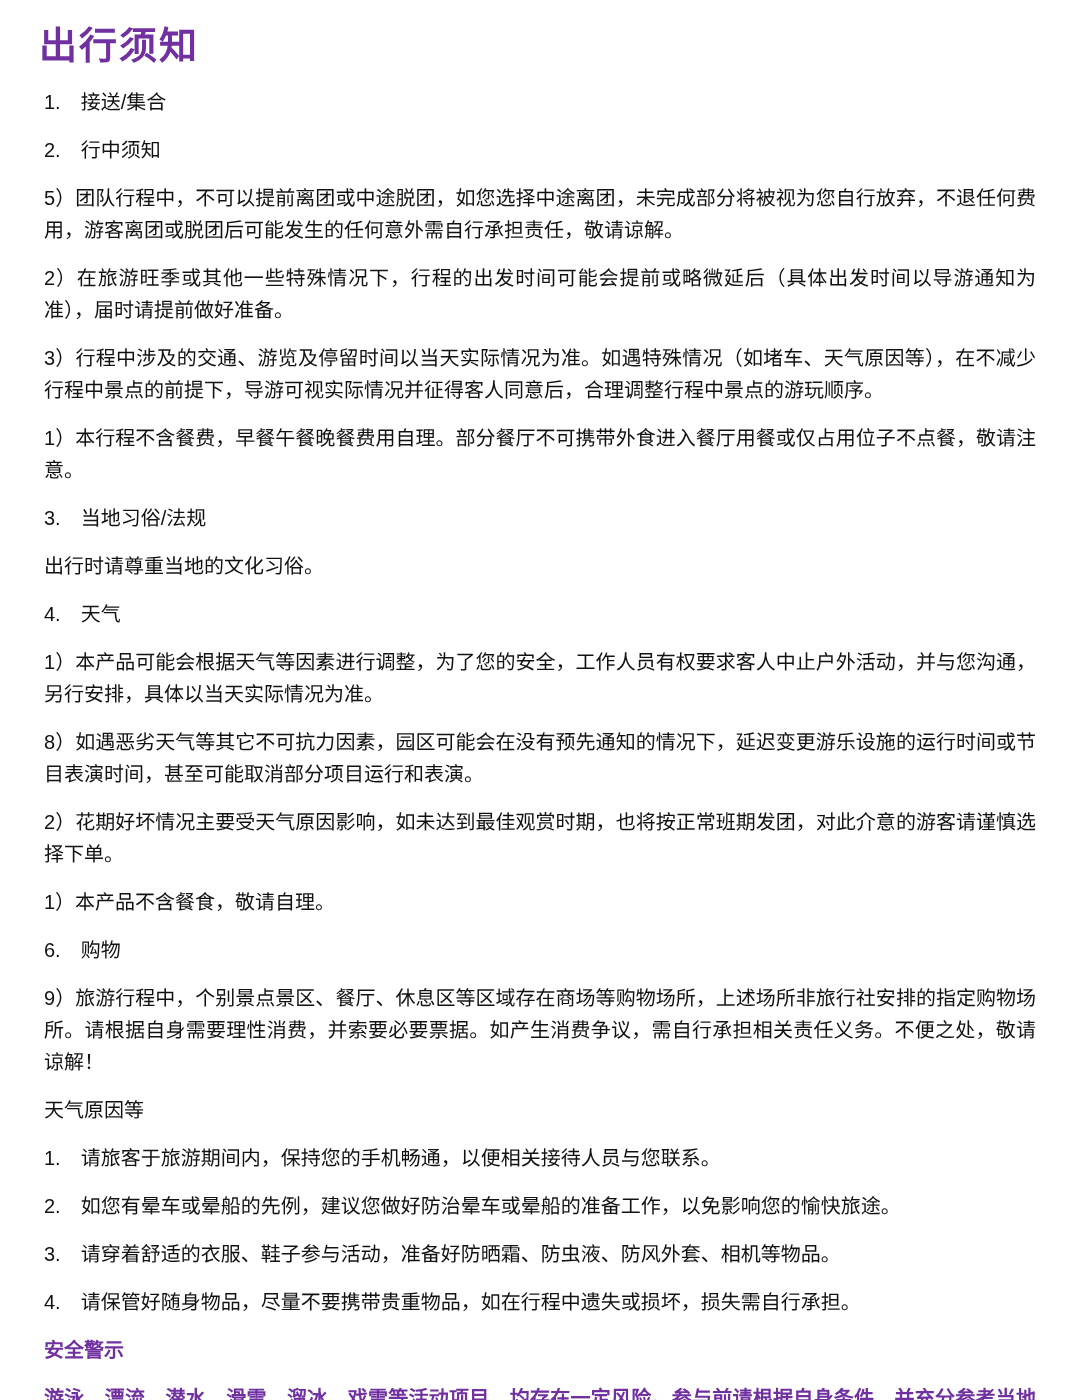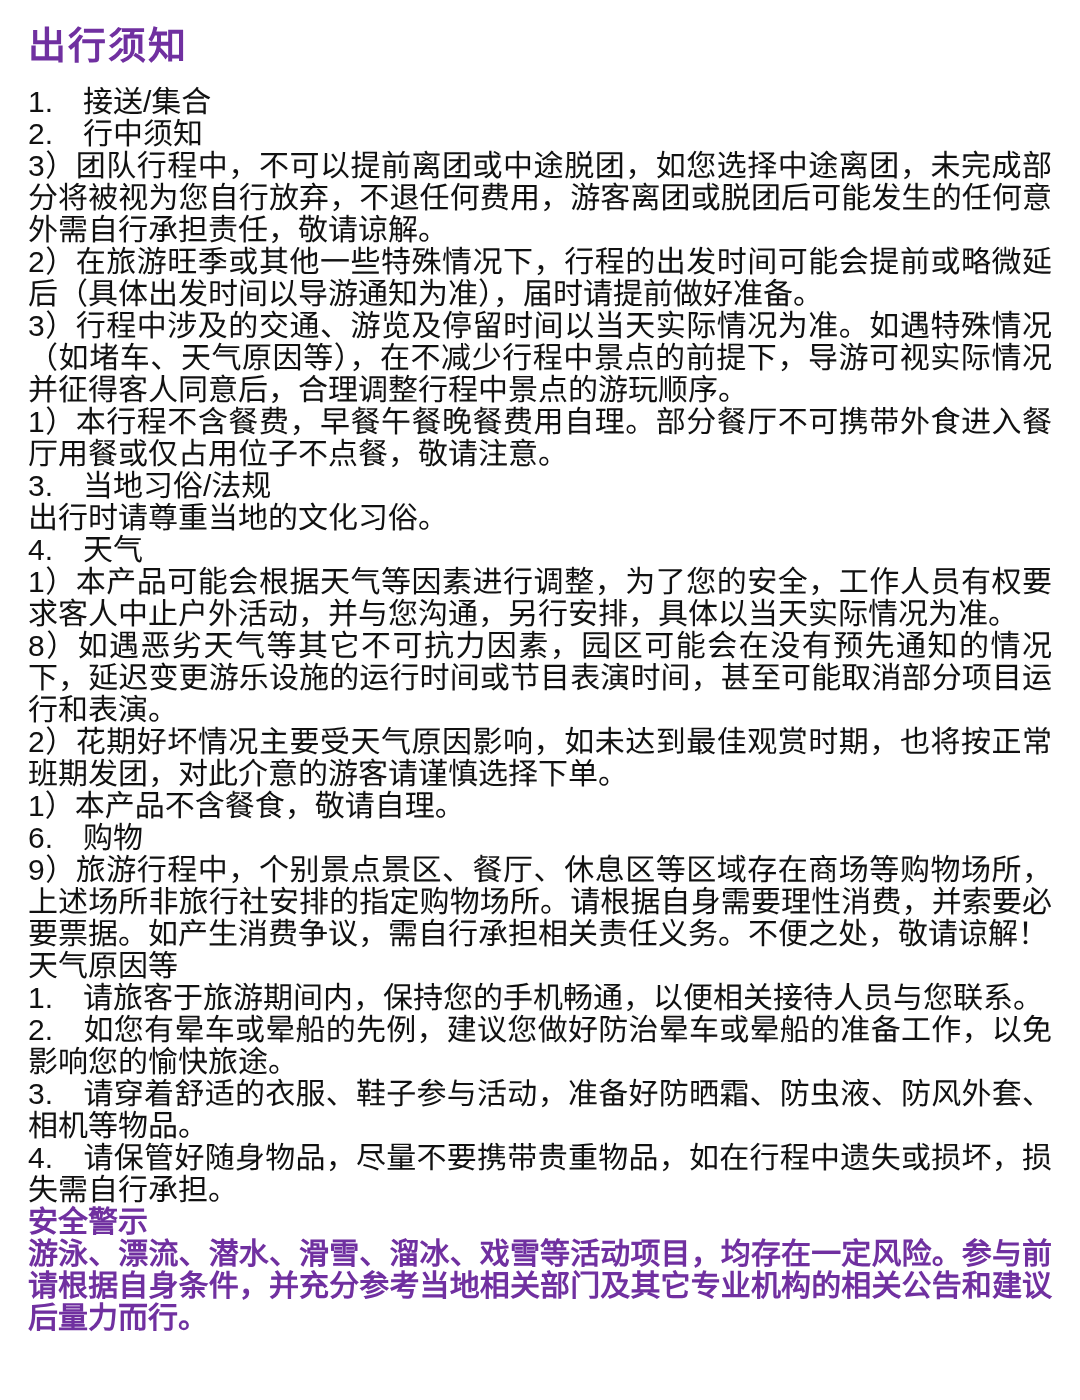--- a/index.html
+++ b/index.html
@@ -14,49 +14,49 @@
     font-family: "Liberation Sans", "DejaVu Sans", sans-serif;
   }
   .page {
     box-sizing: border-box;
     width: 1080px;
     height: 1400px;
     padding: 24px 28px 0 28px;
     background: #ffffff;
   }
   .page-title {
-    margin: 0 0 18px 0;
+    margin: 0 0 18px 11px;
     font-size: 38px;
     line-height: 44px;
     font-weight: bold;
     letter-spacing: 2px;
     color: var(--accent, #7030A0);
   }
   .notice-body p {
-    margin: 0;
-    font-size: 30px;
+    margin: 16px;
+    font-size: 20px;
     line-height: 32px;
     text-align: justify;
     color: var(--body, #111111);
     word-break: break-all;
   }
   .notice-body p.warning {
     color: var(--accent, #7030A0);
     font-weight: bold;
   }
 </style>
 </head>
 <body>
 
 <main class="page">
   <h1 class="page-title">出行须知</h1>
   <section class="notice-body">
       <p>1.　接送/集合</p>
       <p>2.　行中须知</p>
-      <p>3）团队行程中，不可以提前离团或中途脱团，如您选择中途离团，未完成部分将被视为您自行放弃，不退任何费用，游客离团或脱团后可能发生的任何意外需自行承担责任，敬请谅解。</p>
+      <p>5）团队行程中，不可以提前离团或中途脱团，如您选择中途离团，未完成部分将被视为您自行放弃，不退任何费用，游客离团或脱团后可能发生的任何意外需自行承担责任，敬请谅解。</p>
       <p>2）在旅游旺季或其他一些特殊情况下，行程的出发时间可能会提前或略微延后（具体出发时间以导游通知为准），届时请提前做好准备。</p>
       <p>3）行程中涉及的交通、游览及停留时间以当天实际情况为准。如遇特殊情况（如堵车、天气原因等），在不减少行程中景点的前提下，导游可视实际情况并征得客人同意后，合理调整行程中景点的游玩顺序。</p>
       <p>1）本行程不含餐费，早餐午餐晚餐费用自理。部分餐厅不可携带外食进入餐厅用餐或仅占用位子不点餐，敬请注意。</p>
       <p>3.　当地习俗/法规</p>
       <p>出行时请尊重当地的文化习俗。</p>
       <p>4.　天气</p>
       <p>1）本产品可能会根据天气等因素进行调整，为了您的安全，工作人员有权要求客人中止户外活动，并与您沟通，另行安排，具体以当天实际情况为准。</p>
       <p>8）如遇恶劣天气等其它不可抗力因素，园区可能会在没有预先通知的情况下，延迟变更游乐设施的运行时间或节目表演时间，甚至可能取消部分项目运行和表演。</p>
       <p>2）花期好坏情况主要受天气原因影响，如未达到最佳观赏时期，也将按正常班期发团，对此介意的游客请谨慎选择下单。</p>
       <p>1）本产品不含餐食，敬请自理。</p>

